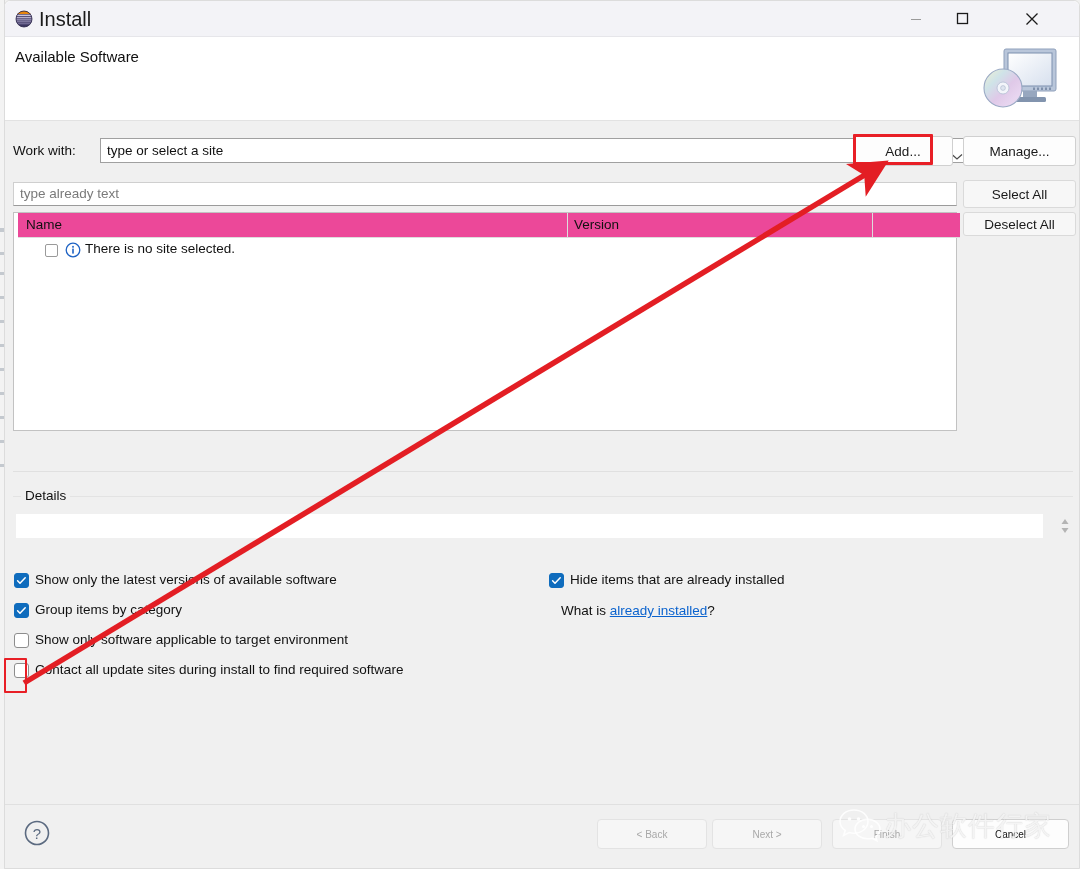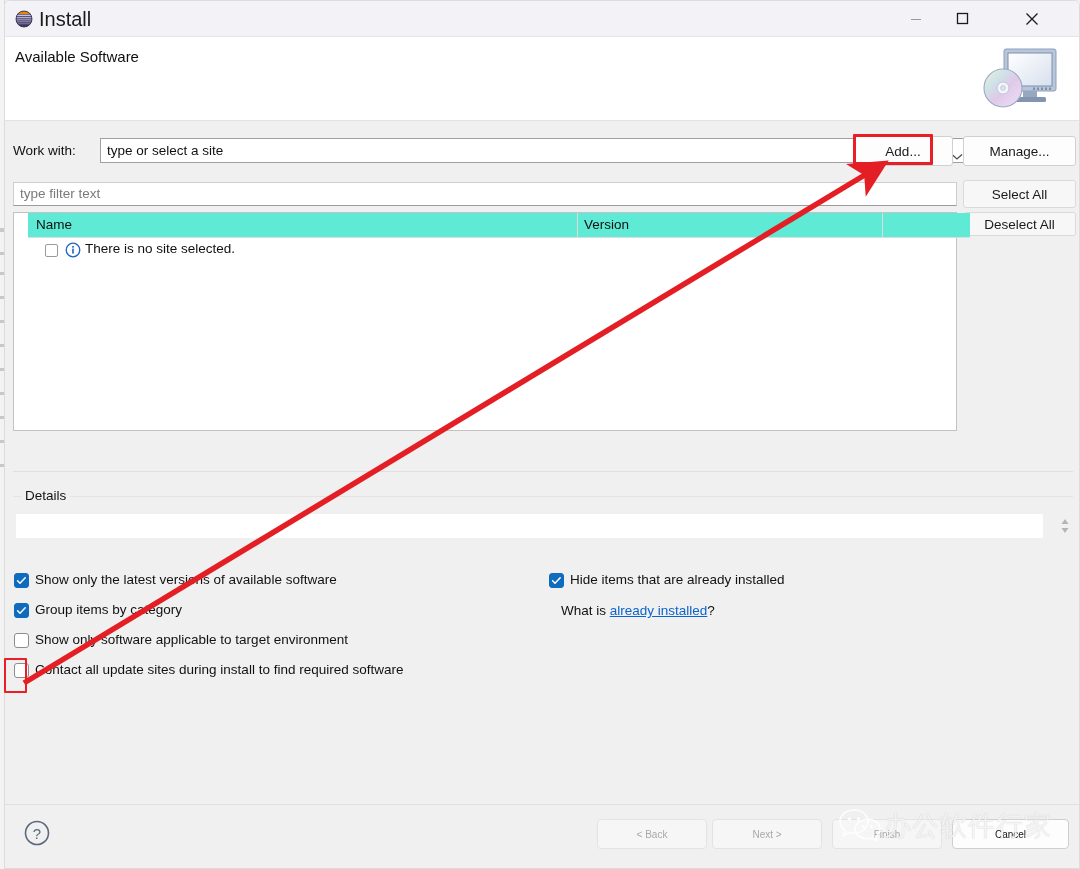--- a/index.html
+++ b/index.html
@@ -208,23 +208,23 @@
   .tree {
     position: absolute;
     left: 8px; top: 211px;
     width: 944px; height: 219px;
     background: #ffffff;
     border: 1px solid #c2c2c2;
     box-sizing: border-box;
   }
   .tree-header {
     position: absolute;
-    left: 14px; top: 0;
+    left: 4px; top: 0;
     width: 100%; height: 25px;
-    background: #5eead4;
+    background: #ec4899;
     border-bottom: 1px solid #ddd;
     box-sizing: border-box;
   }
   .th {
     position: absolute;
     top: 4px;
     font-size: 13.5px;
     color: #111;
   }
   .th-name { left: 8px; }
@@ -518,21 +518,21 @@
         <svg width="12" height="8" viewBox="0 0 12 8">
             <path d="M1 1.5 L6 6 L11 1.5" fill="none" stroke="#4a4a4a" stroke-width="1.2"></path>
           </svg>
       </span>
     </div>
 
     <button class="btn btn-add">Add...</button>
     <button class="btn btn-manage">Manage...</button>
 
     <div class="filter">
-      <span class="filter-text">type filter text</span>
+      <span class="filter-text">type already text</span>
     </div>
 
     <button class="btn flat btn-selectall">Select All</button>
     <button class="btn flat btn-deselectall">Deselect All</button>
 
     <div class="tree">
       <div class="tree-header">
         <span class="th th-name">Name</span>
         <span class="th th-version">Version</span>
         <span class="col-div d1"></span>

